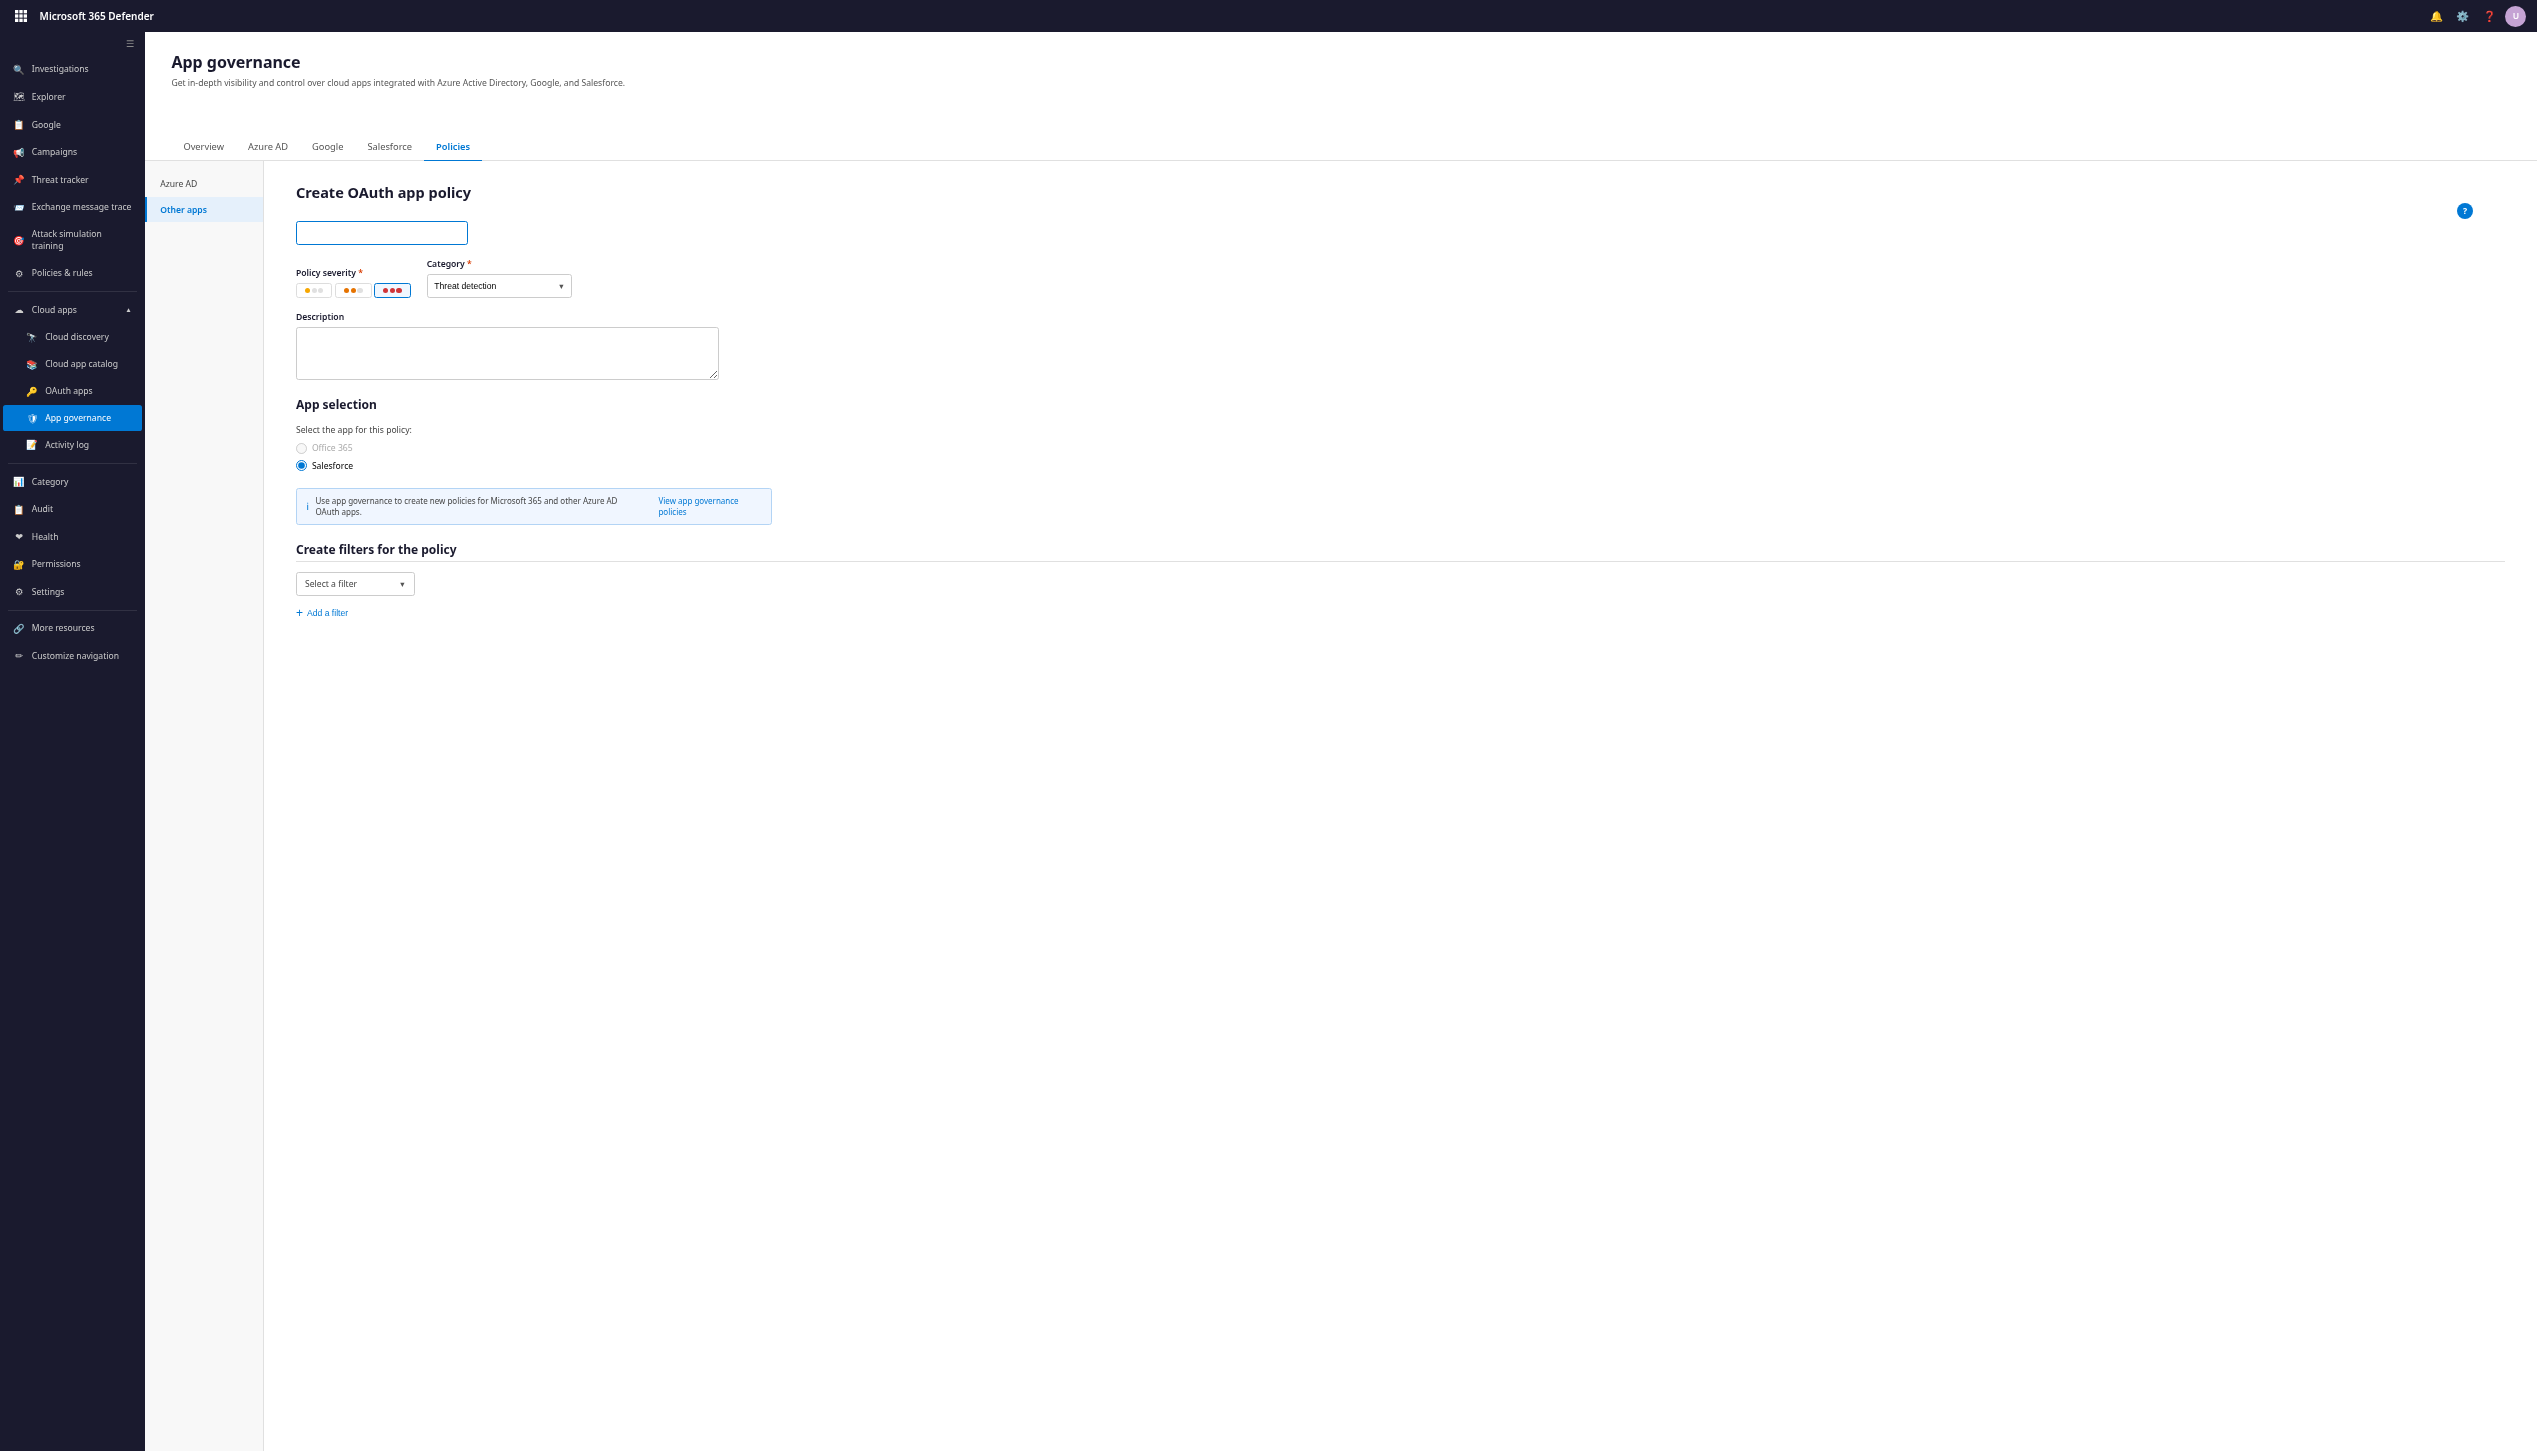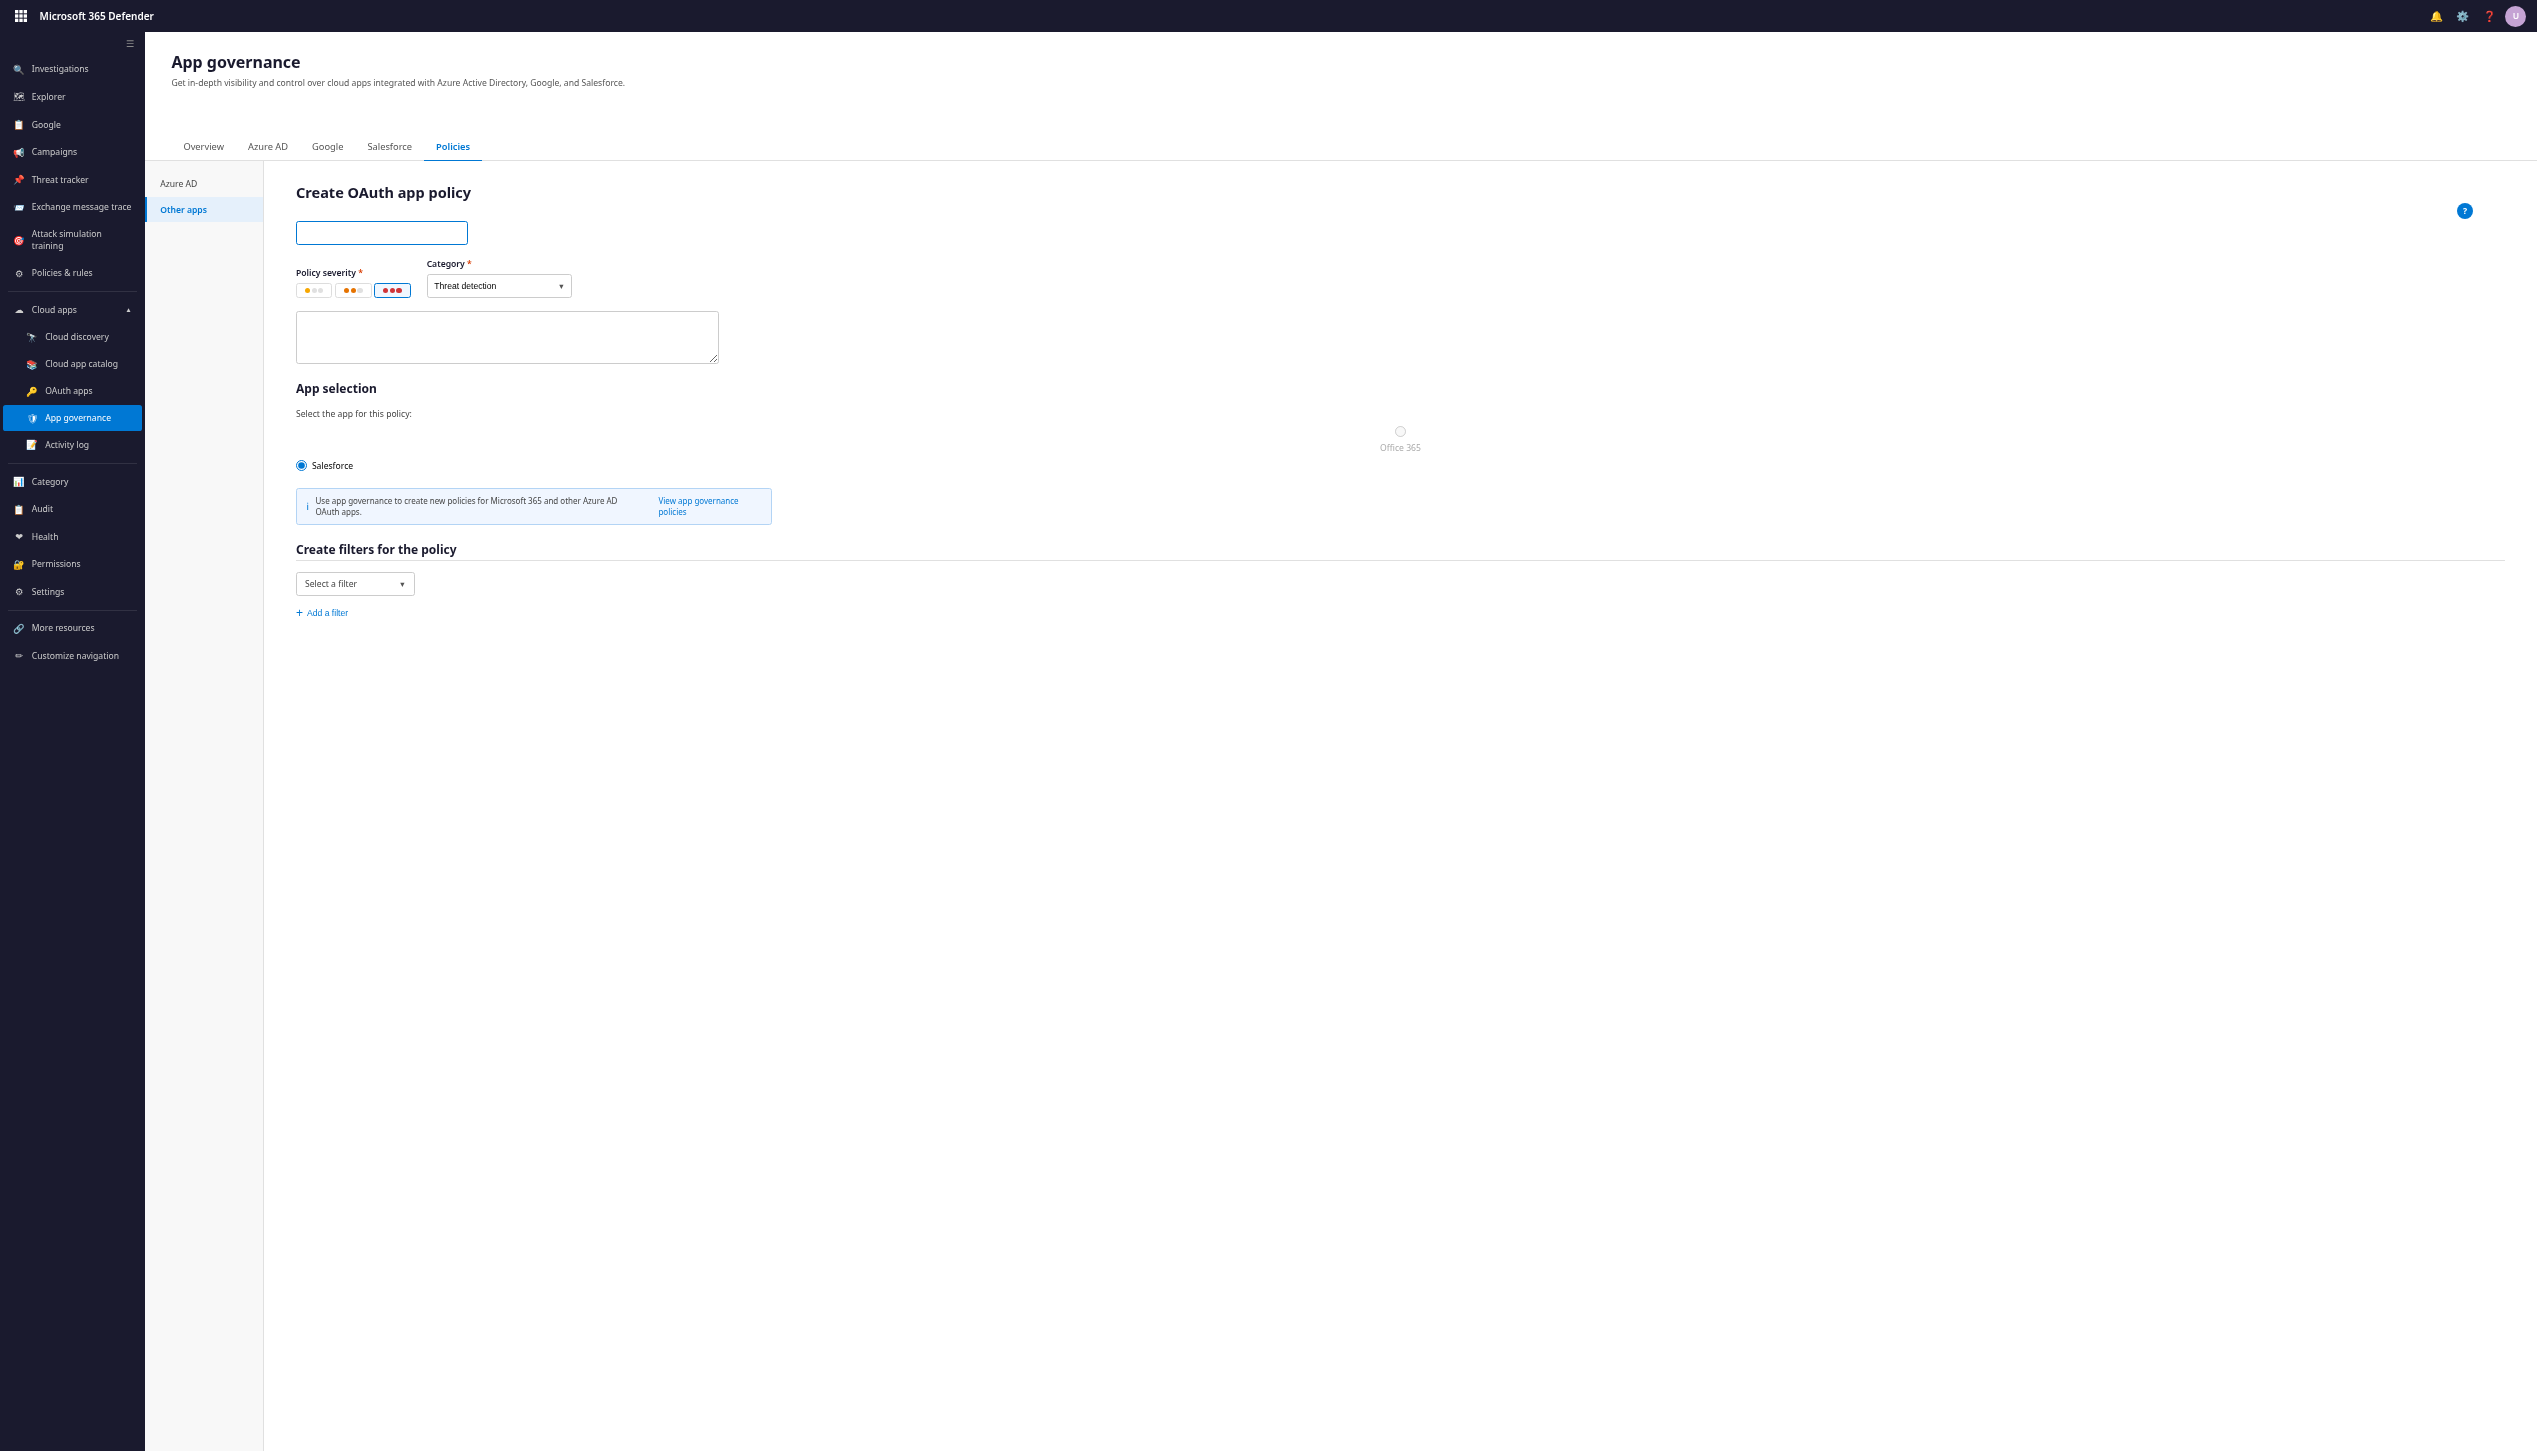--- a/index.html
+++ b/index.html
@@ -227,21 +227,21 @@
     }
 
     
     .section-title { font-size: 12px; font-weight: 700; color: #1a1a2e; margin-bottom: 10.6px; }
 
     
     .app-selection { margin-bottom: 16px; }
     .app-select-label { font-size: 8.6px; color: #444; margin-bottom: 6.6px; }
     .radio-option { display: flex; align-items: center; gap: 5.3px; margin-bottom: 5.3px; cursor: pointer; font-size: 8.6px; }
     .radio-option input[type="radio"] { accent-color: #0078d4; width: 10.6px; height: 10.6px; }
-    .radio-option.disabled { color: #aaa; flex-direction: column; }
+    .radio-option.disabled { color: #aaa; }
     .radio-option.disabled input[type="radio"] { cursor: not-allowed; }
 
     
     .info-banner {
       background: #f0f6ff;
       border: 0.7px solid #b3d4f5;
       border-radius: 2.6px;
       padding: 6.6px 9.3px;
       display: flex;
       align-items: center;
@@ -489,20 +489,21 @@
                   <option value="threat-detection">Threat detection</option>
                   <option value="compliance">Compliance</option>
                   <option value="governance">Governance</option>
                 </select>
                 <span class="select-chevron">▼</span>
               </div>
             </div>
           </div>
 
           <div class="field-group">
+            <label class="field-label">Description</label>
             <textarea class="desc-textarea" style=""></textarea>
           </div>
 
           <div class="app-selection">
             <div class="section-title">App selection</div>
             <div class="app-select-label">Select the app for this policy:</div>
 
             <label class="radio-option disabled">
               <input type="radio" name="app-select" value="office365" disabled="" style="">
               <span>Office 365</span>

